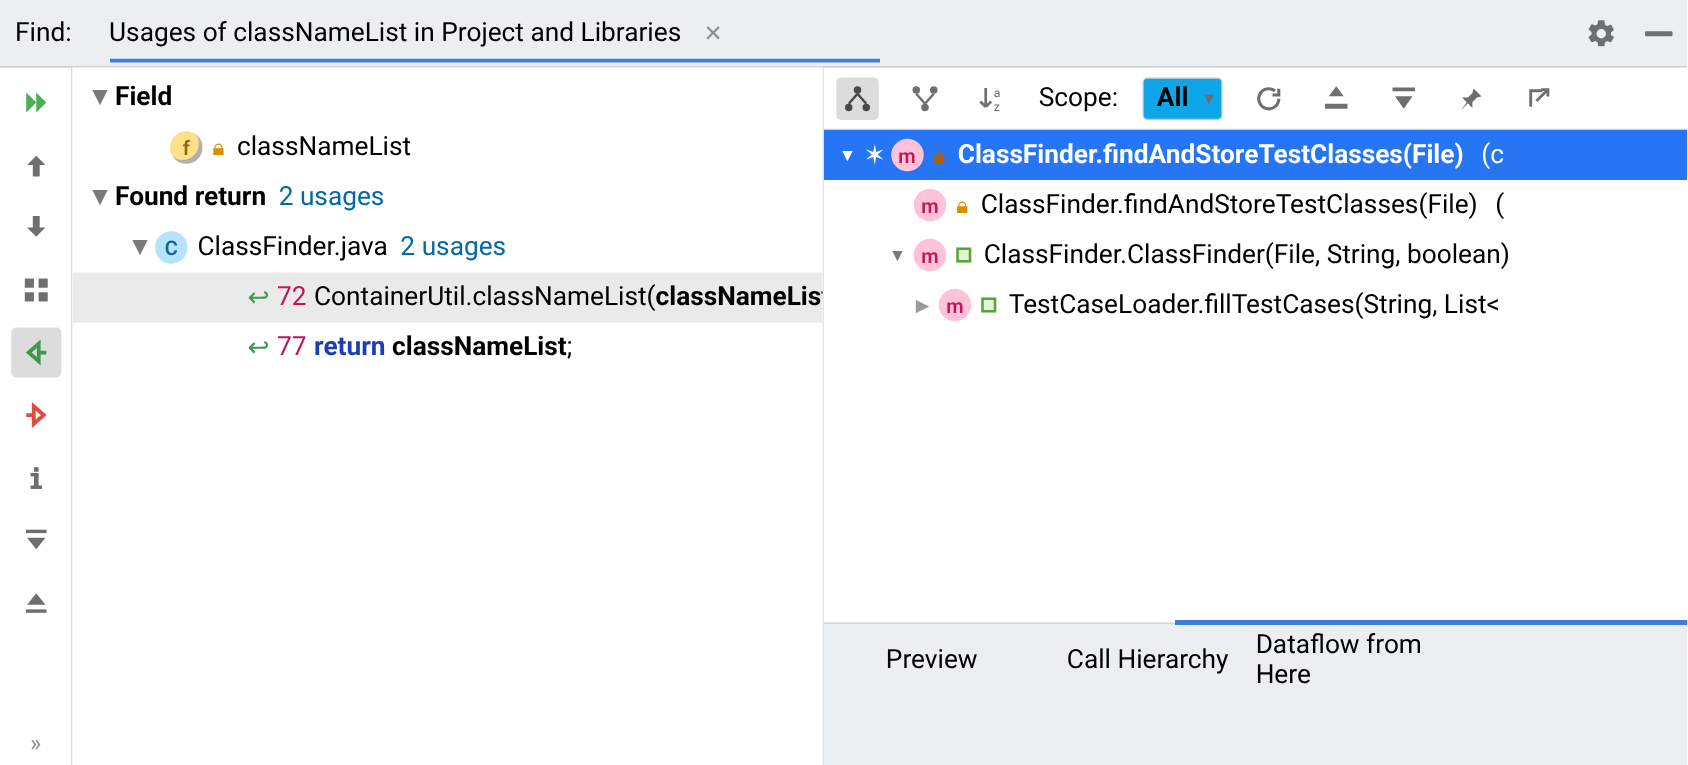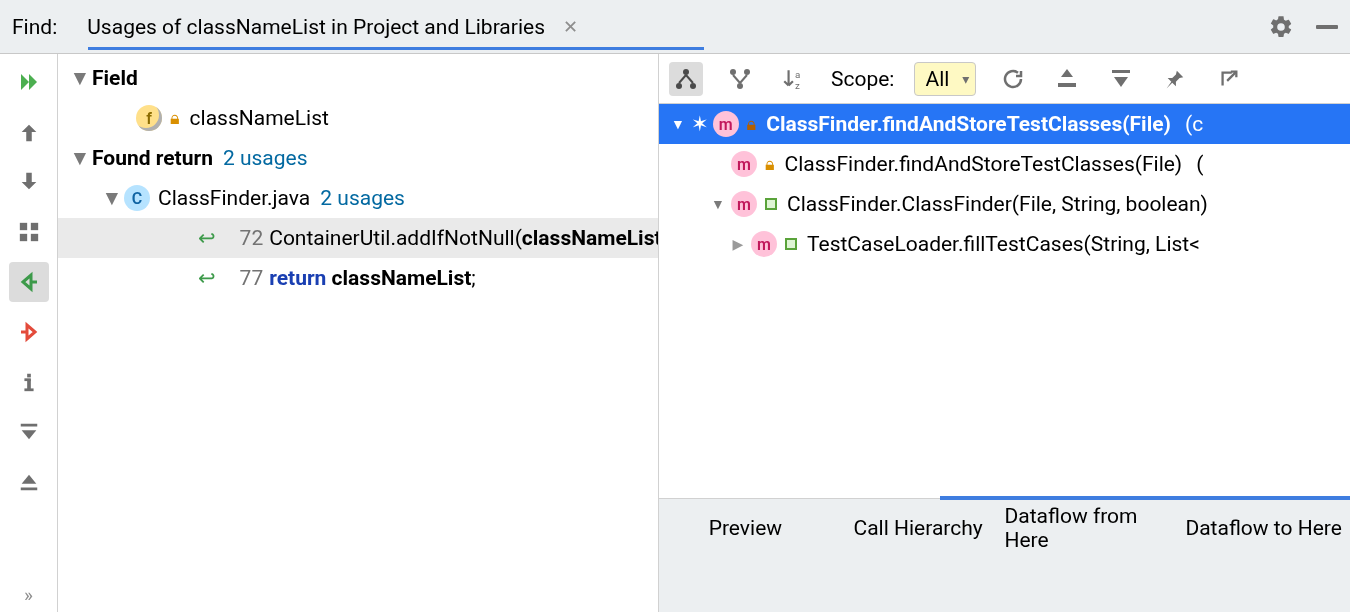--- a/index.html
+++ b/index.html
@@ -61,21 +61,21 @@
   .tree { padding-top:4px; }
   .row { display:flex; align-items:center; height:40px; white-space:nowrap;}
   .row.section { font-weight:700;}
   .row .chev { width:24px; text-align:center; color:#7a7a7a; }
   .row.indent0 { padding-left:10px; }
   .row.indent1 { padding-left:42px; }
   .row.indent1b { padding-left:78px; }
   .row.indent3 { padding-left:140px; }
   .row.sel { background:#eaeaea; }
   .muted { color:#0369a1; font-weight:400; margin-left:10px;}
-  .lineno { color:#737373; margin:0 6px 0 18px; }
+  .lineno { color:#be185d; margin:0 6px 0 0; }
   .kw { color:#1a3fb2; font-weight:700;}
   .bold { font-weight:700; }
   .ic { width:26px; height:26px; border-radius:13px; display:inline-flex; align-items:center; justify-content:center; font-size:16px; font-weight:600; margin-right:8px;}
   .ic-f { background:#ffe08a; color:#8b6b00; box-shadow: -3px -3px 0 #b0b0b0 inset;}
   .ic-c { background:#b6e3ff; color:#1064a3;}
   .ic-m { background:#ffc2d9; color:#c2185b;}
   .lock { color:#d98f00; margin-right:10px; font-size:18px;}
   .greenbox { display:inline-block; width:12px; height:12px; border:2px solid #5aa33a; margin-right:10px; background:#dff5d4;}
   .undo-arrow { color:#3d9a4a; margin-right:6px;}
   
@@ -91,21 +91,21 @@
     border-bottom:1px solid #d1d1d1;
     display:flex;
     align-items:center;
     gap:20px;
     padding:0 10px;
     background:#fff;
   }
   .tbtn { width:34px; height:34px; display:flex; align-items:center; justify-content:center; border-radius:4px; color:#6f6f6f;}
   .tbtn.active { background:#dcdcdc; color:#4a4a4a;}
   .scope-label { color:#000; }
-  .scope-select { border:1px solid #c8c8c8; border-radius:4px; height:34px; padding:0 26px 0 10px; background:#fef9c3; position:relative; display:inline-flex; align-items:center;}
+  .scope-select { border:1px solid #c8c8c8; border-radius:4px; height:34px; padding:0 26px 0 10px; background:#0ea5e9; position:relative; display:inline-flex; align-items:center;font-weight:bold;}
   .scope-select::after { content:"▾"; color:#6f6f6f; position:absolute; right:6px; font-size:14px;}
   
   .hier-tree { flex:1; background:#fff; overflow:hidden; }
   .hrow { display:flex; align-items:center; height:40px; white-space:nowrap; }
   .hrow.selected { background:#2675f5; color:#fff; }
   .hrow.selected .lock { color:#b35f00; }
   .hchev { width:26px; text-align:center; color:#7a7a7a; font-size:14px;}
   .hrow.selected .hchev { color:#fff; }
   .hrow .star { color:#7a7a7a; margin-right:4px;}
   .hrow.selected .star { color:#fff; }
@@ -222,21 +222,21 @@
       </div>
       <div class="row indent1">
         <span class="chev">▼</span>
         <span class="ic ic-c">C</span>
         <span>ClassFinder.java</span>
         <span class="muted">2 usages</span>
       </div>
       <div class="row indent3 sel">
         <span class="undo-arrow">↩</span>
         <span class="lineno">72</span>
-        <span>ContainerUtil.addIfNotNull(</span>
+        <span>ContainerUtil.classNameList(</span>
         <span class="bold">classNameList</span>
       </div>
       <div class="row indent3">
         <span class="undo-arrow">↩</span>
         <span class="lineno">77</span>
         <span class="kw">return</span>
         <span>&nbsp;</span>
         <span class="bold">classNameList</span>
         <span>;</span>
       </div>
@@ -339,19 +339,16 @@
       <div class="rb-grid">
         <div class="rb-cell">
             <span>Preview</span>
           </div>
         <div class="rb-cell">
             <span>Call Hierarchy</span>
           </div>
         <div class="rb-cell">
             <span>Dataflow from Here</span>
           </div>
-        <div class="rb-cell">
-            <span>Dataflow to Here</span>
-          </div>
       </div>
     </div>
   </div>
 </div>
 
 </body></html>

